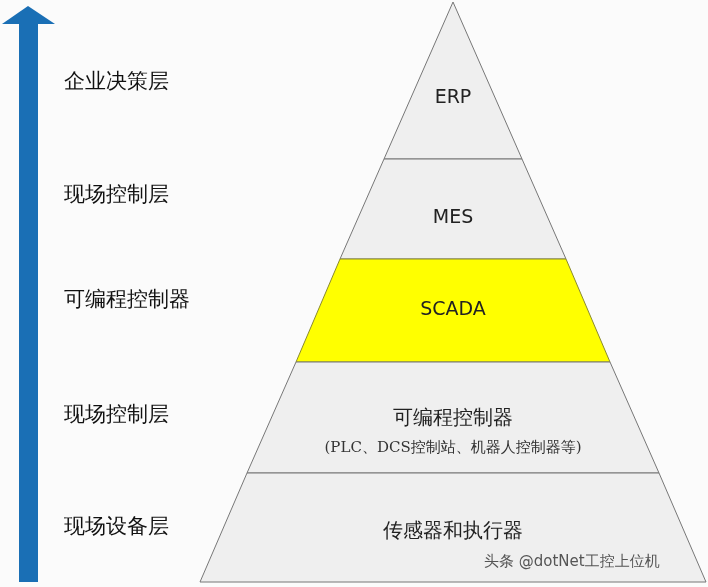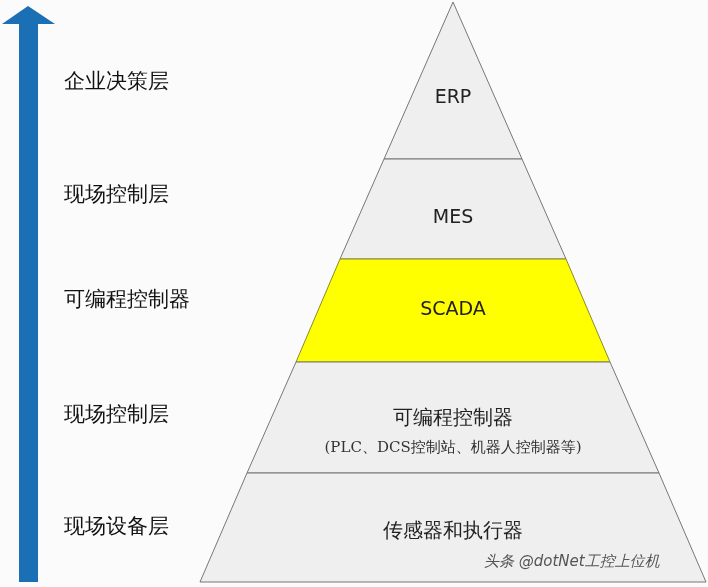--- a/index.html
+++ b/index.html
@@ -3,21 +3,21 @@
 <meta charset="utf-8">
 <style>
   html, body { margin:0; padding:0; }
   body { width:708px; height:587px; background:#fbfbfb; position:relative; overflow:hidden; font-family:"DejaVu Serif", serif; }
   #canvas { position:absolute; left:0; top:0; width:708px; height:453px; }
   .lbl { position:absolute; left:64px; font-size:21px; color:#111; font-family:"DejaVu Serif", serif; white-space:nowrap; }
   .ptxt { position:absolute; text-align:left; transform:translateX(-50%); white-space:nowrap; color:#222; }
   .sans { font-family:"DejaVu Sans", sans-serif; font-size:19px; }
   .serif { font-family:"DejaVu Serif", serif; font-size:20px; }
   .sub { font-family:"DejaVu Serif", serif; font-size:15px; color:#333; }
-  .wm { position:absolute; left:484px; top:552px; font-family:"DejaVu Sans", sans-serif; font-size:15px; color:#555; white-space:nowrap;font-style:italic; }
+  .wm { position:absolute; left:484px; top:552px; font-family:"DejaVu Sans", sans-serif; font-size:15px; color:#555; white-space:nowrap; }
 </style>
 </head>
 <body>
 
 <div id="canvas">
   <svg width="708" height="587" style="position:absolute;left:0;top:0">
 
     <g>
       <rect x="19" y="22" width="19" height="560" fill="#1a6fb5"></rect>
       <polygon points="28,6 2,24 55,24" fill="#1a6fb5"></polygon>

